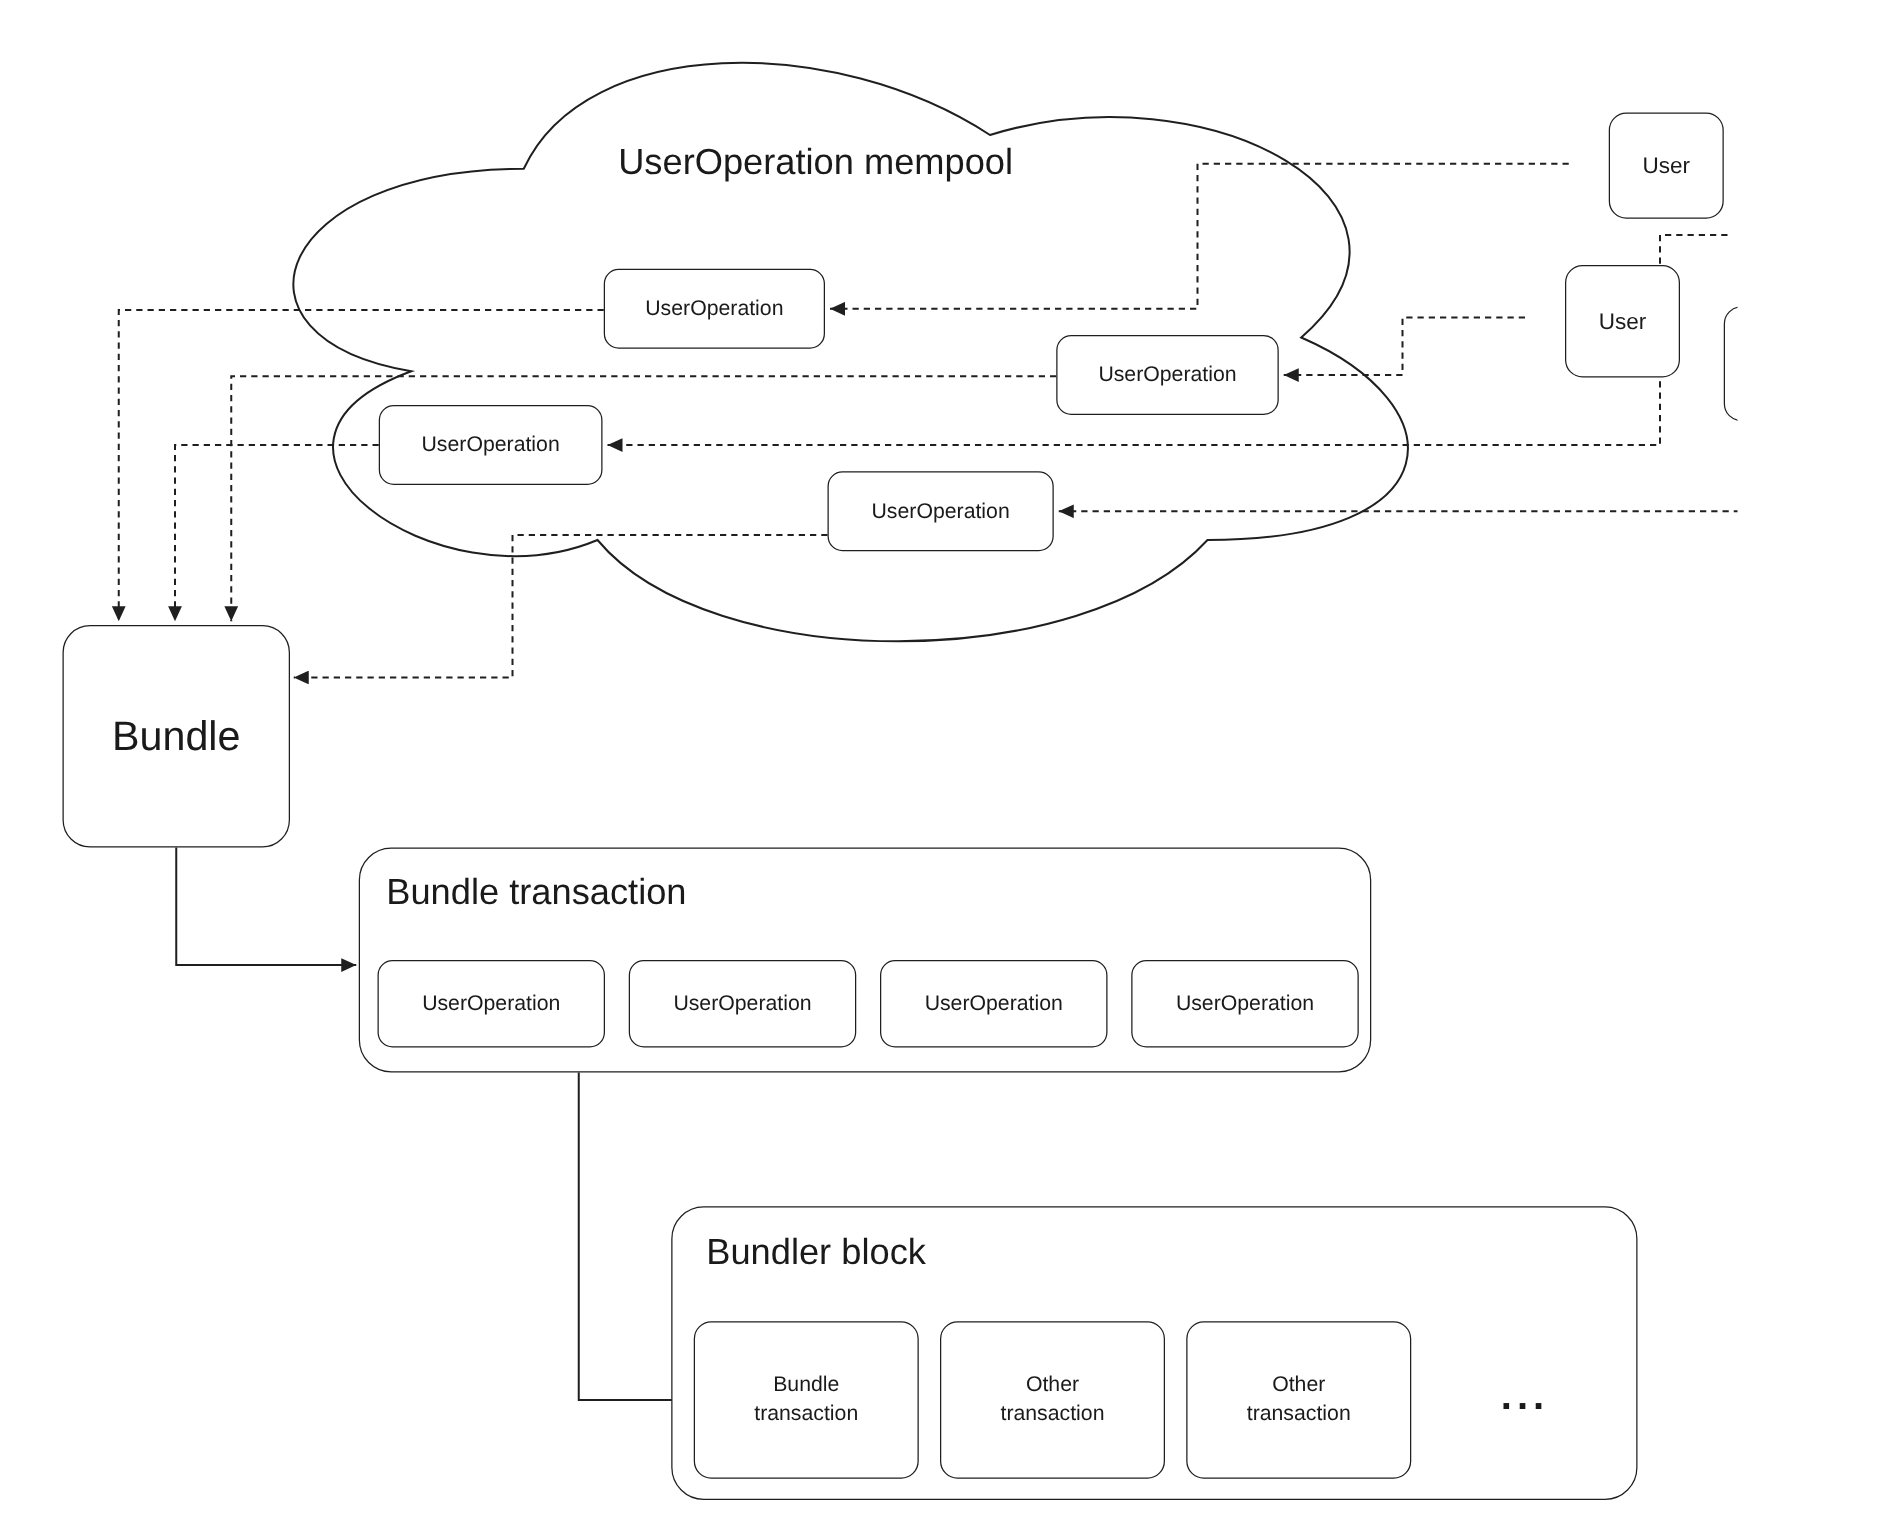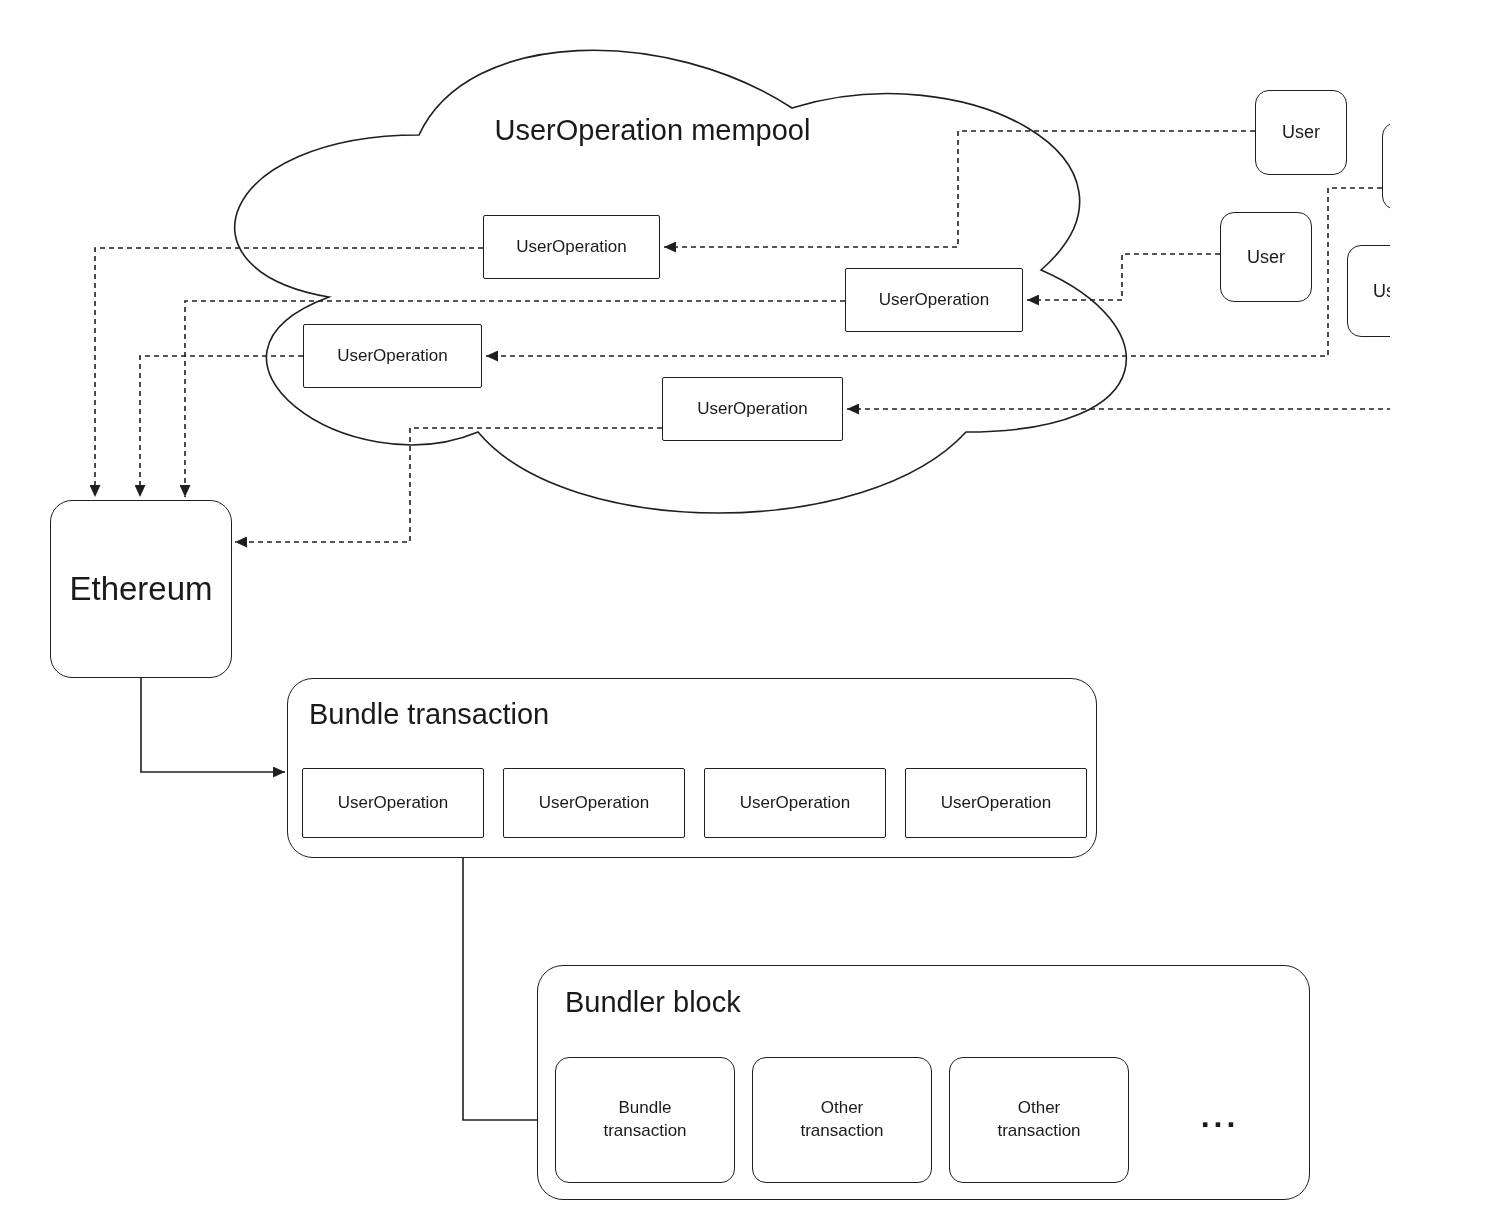--- a/index.html
+++ b/index.html
@@ -6,22 +6,22 @@
   .canvas{
     position:relative;width:1390px;height:1224px;background:#ffffff;overflow:hidden;
     font-family:"Liberation Sans","DejaVu Sans",sans-serif;color:#1a1a1a;
   }
   .layer{position:absolute;left:0;top:0;}
   .node{
     position:absolute;box-sizing:border-box;background:#ffffff;
     border:1.6px solid #1f1f1f;display:flex;align-items:center;justify-content:center;
     text-align:center;
   }
-  .uo-box{border-radius:2px;font-size:17px;}
-  .user-box{border-radius:14px;font-size:18px;}
+  .uo-box{border-radius:12px;font-size:17px;}
+  .user-box{border-radius:14px;font-size:18px;margin-left:32px;}
   .bundler-box{border-radius:22px;font-size:33px;}
   .container-box{border-radius:26px;justify-content:flex-start;align-items:flex-start;}
   .container-title{position:absolute;font-size:29px;white-space:nowrap;}
   .cloud-label{
     position:absolute;left:420px;top:114px;width:465px;text-align:center;
     font-size:29px;white-space:nowrap;
   }
   .eth-tx{border-radius:14px;font-size:17px;line-height:1.35;}
   .eth-tx .wrap{max-width:126px;display:inline-block;}
   .ellipsis{
@@ -90,21 +90,21 @@
     <span>User</span>
   </div>
   <div class="node user-box" style="left:1220px;top:212px;width:92px;height:90px;">
     <span>User</span>
   </div>
   <div class="node user-box" style="left:1347px;top:245px;width:90px;height:92px;">
     <span>User</span>
   </div>
 
   <div class="node bundler-box" style="left:50px;top:500px;width:182px;height:178px;">
-    <span>Ethereum</span>
+    <span>Bundle</span>
   </div>
 
   <div class="node container-box" style="left:287px;top:678px;width:810px;height:180px;"></div>
   <div class="container-title" style="left:309px;top:698px;">Bundle transaction</div>
   <div class="node uo-box" style="left:302px;top:768px;width:182px;height:70px;">
     <span>UserOperation</span>
   </div>
   <div class="node uo-box" style="left:503px;top:768px;width:182px;height:70px;">
     <span>UserOperation</span>
   </div>

